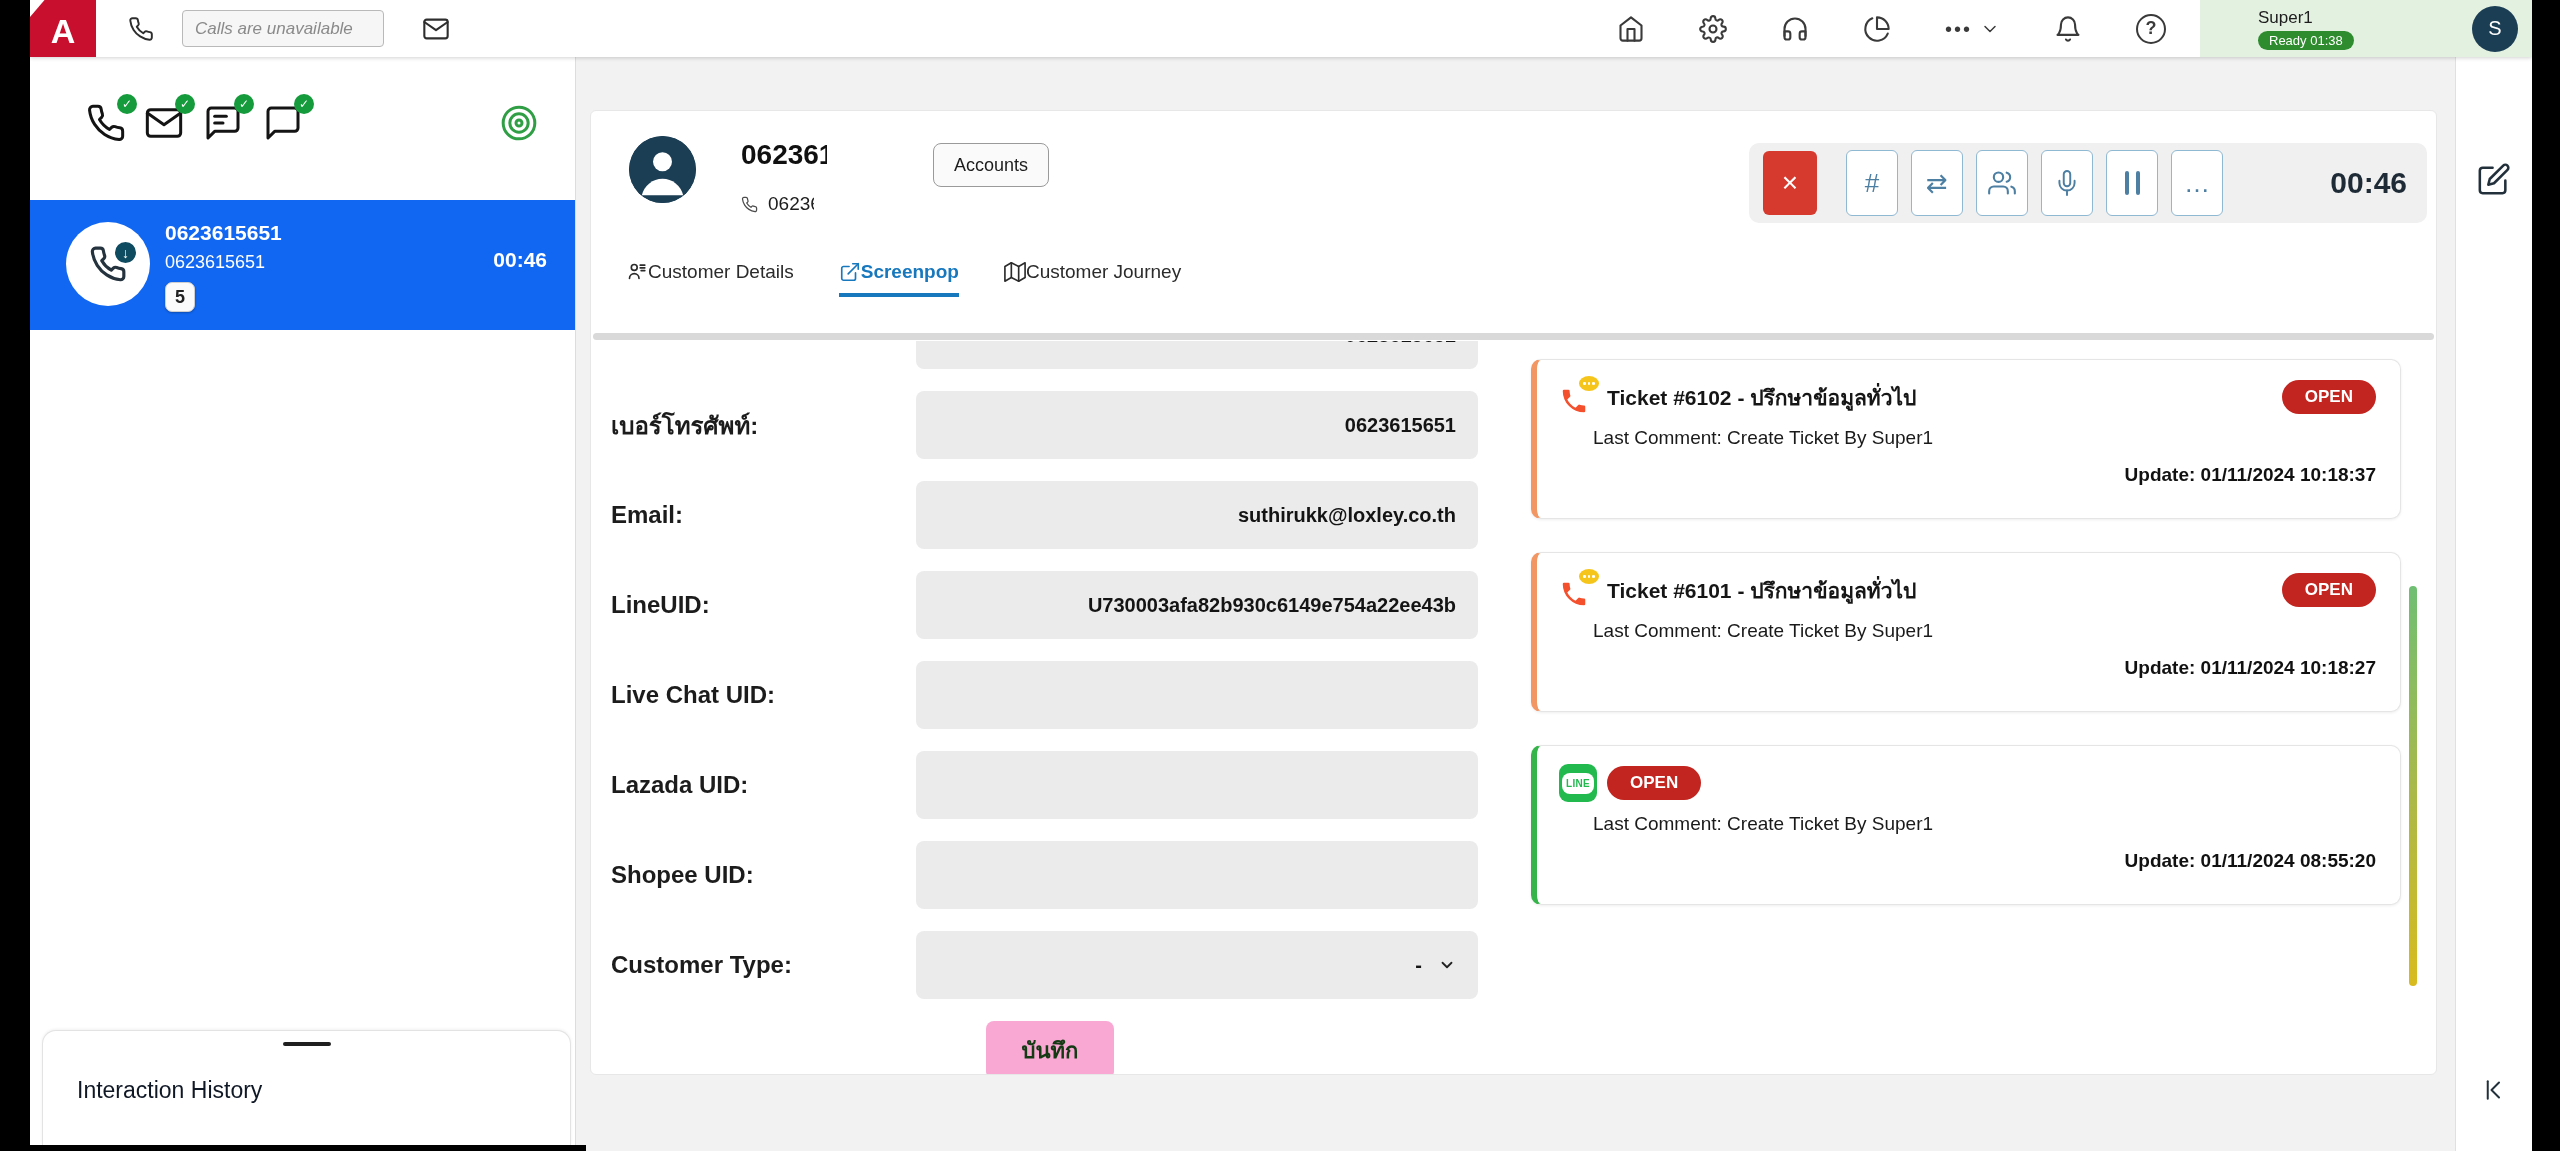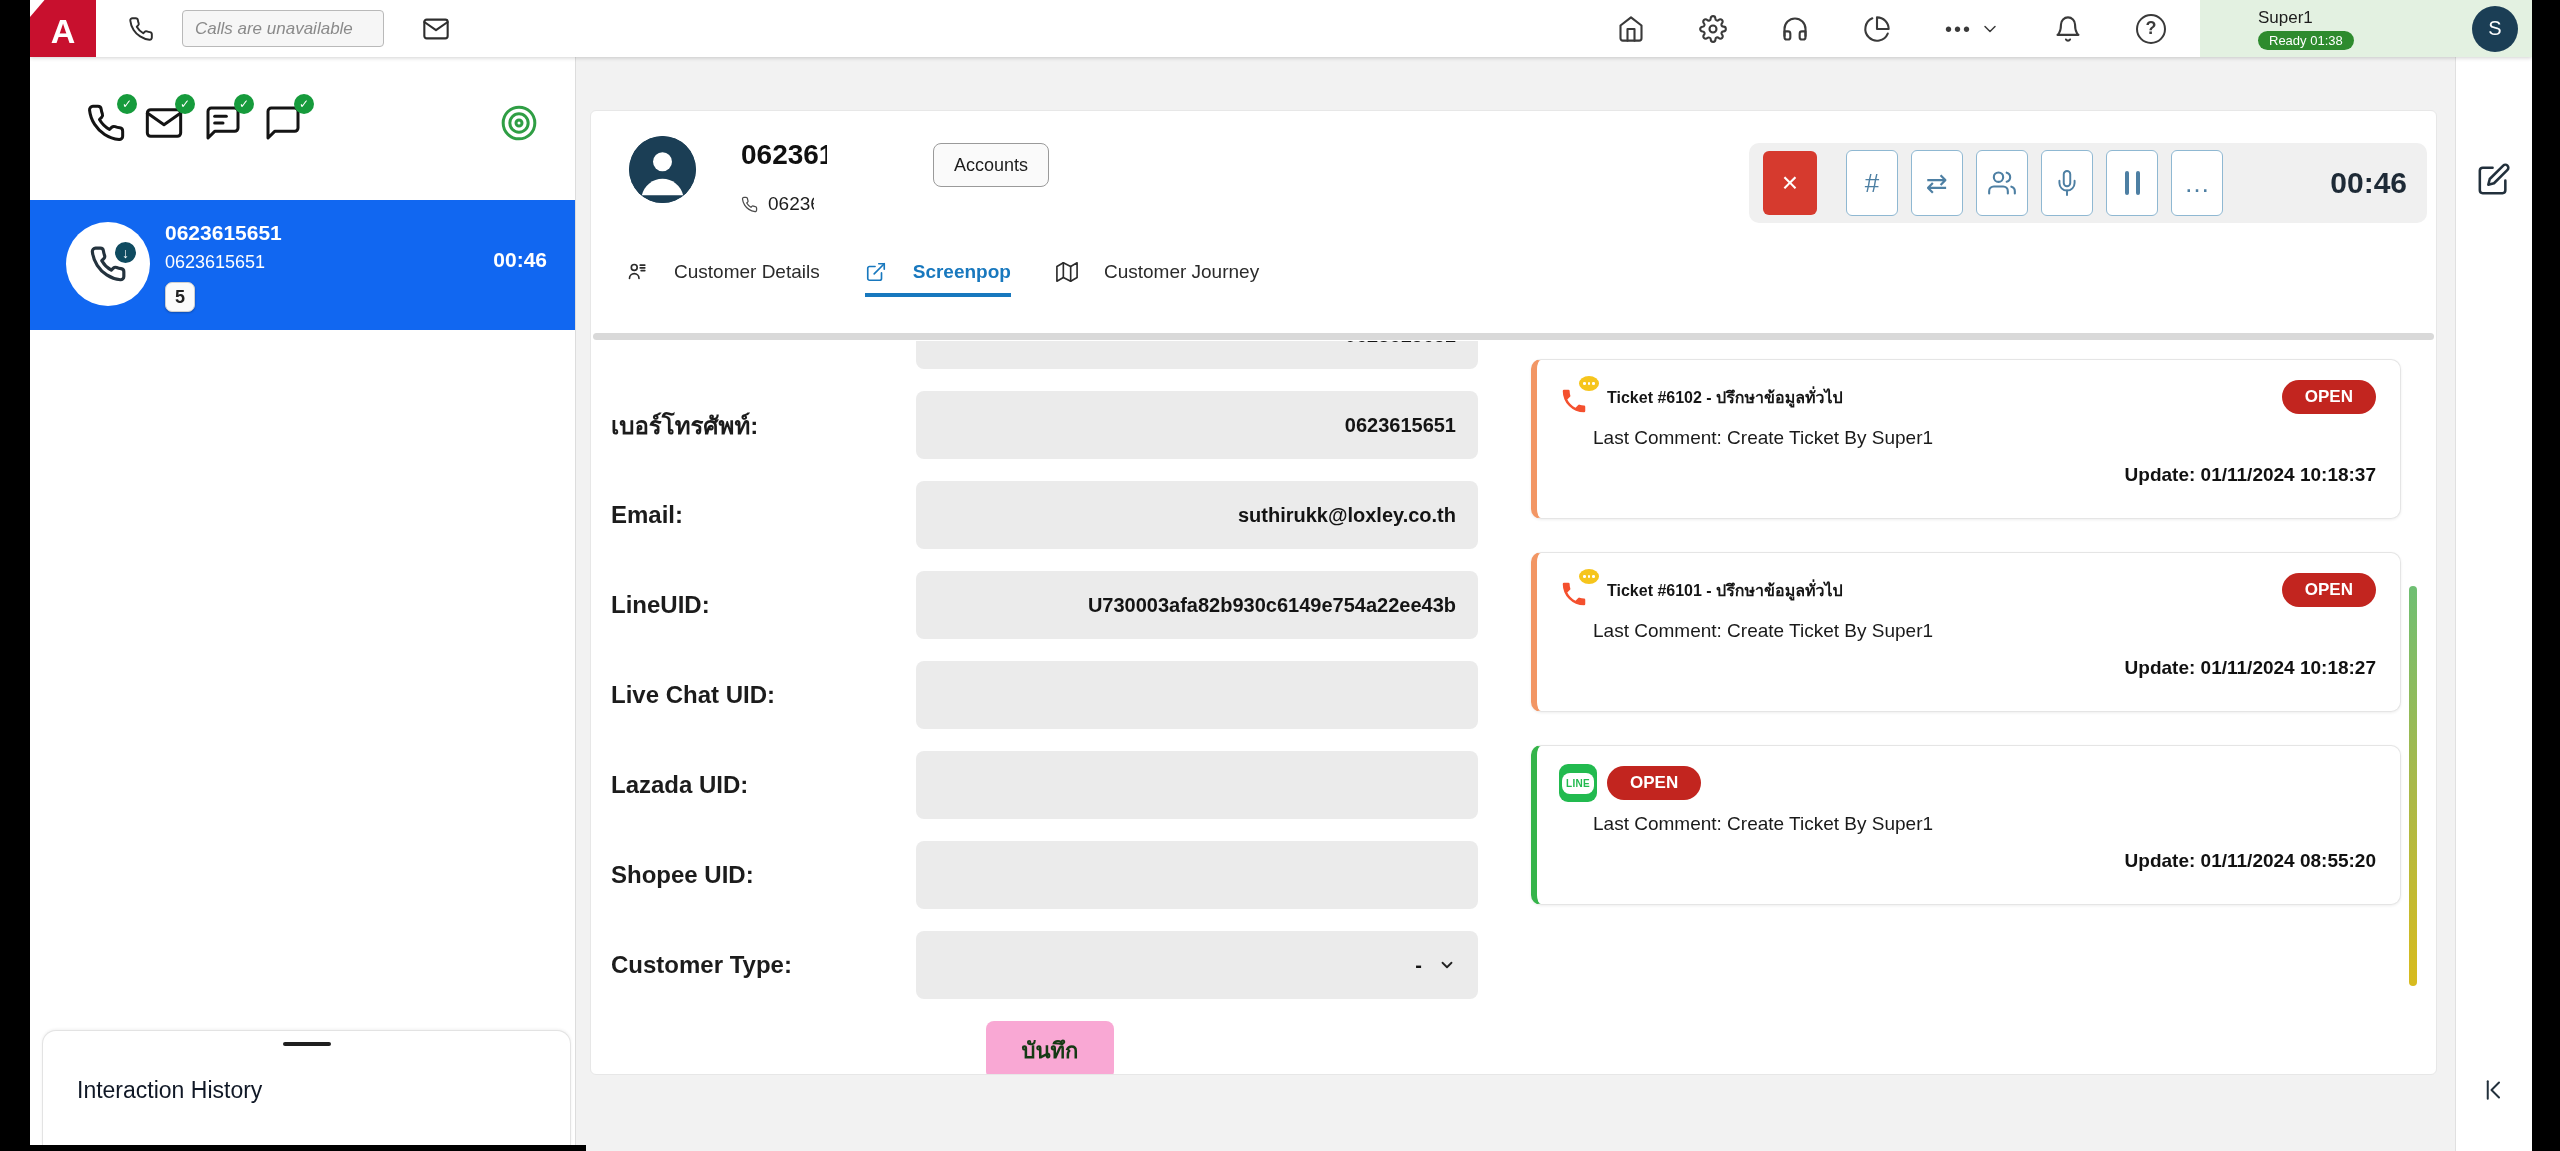--- a/index.html
+++ b/index.html
@@ -50,21 +50,21 @@
 
   
   .main { position:absolute; left:560px; top:110px; width:1847px; height:965px; background:#fff; border:1px solid #e7e7e7; border-radius:6px; overflow:hidden; }
   .m-avatar { position:absolute; left:38px; top:25px; width:67px; height:67px; border-radius:50%; background:#1b3e55; color:#fff; display:flex; align-items:center; justify-content:center; overflow:hidden; }
   .m-title { position:absolute; left:150px; top:28px; width:86px; overflow:hidden; white-space:nowrap; font-size:28px; font-weight:bold; color:#101010; }
   .m-phone-row { position:absolute; left:150px; top:82px; display:flex; align-items:center; gap:10px; color:#4c4c4c; }
   .m-phone-num { width:46px; overflow:hidden; white-space:nowrap; font-size:19px; color:#1d1d1d; }
   .accounts-btn { position:absolute; left:342px; top:32px; height:44px; padding:0 20px; border:1.5px solid #9a9a9a; border-radius:8px; background:#fafafa; font-size:18px; color:#1c1c1c; cursor:pointer; font-family:inherit; }
 
   .tabs { position:absolute; left:35px; top:150px; display:flex; gap:45px; }
-  .tab { display:flex; align-items:center; gap:26px; font-size:19px; color:#2b2b2b; padding-bottom:14px; cursor:pointer; }
+  .tab { display:flex; align-items:center; gap:0; font-size:19px; color:#2b2b2b; padding-bottom:14px; cursor:pointer; }
   .tab.active { color:#1878be; font-weight:bold; border-bottom:4px solid #1878be; padding-bottom:10px; }
 
   .controls { position:absolute; left:1158px; top:32px; right:9px; height:80px; background:#f0f0f0; border-radius:10px; display:flex; align-items:center; padding:0 20px 0 14px; gap:13px; }
   .ctl-end { width:54px; height:64px; background:#d63a2e; border:none; border-radius:6px; color:#fff; font-size:28px; cursor:pointer; margin-right:16px; font-family:inherit; }
   .ctl-btn { width:52px; height:66px; background:#fff; border:1.5px solid #8fb8d2; border-radius:6px; color:#4d7fa3; display:flex; align-items:center; justify-content:center; cursor:pointer; font-family:inherit; }
   .ctl-glyph { font-size:26px; color:#4d7fa3; line-height:1; }
   .pause-bars { display:flex; gap:7px; }
   .pause-bars i { width:4px; height:24px; background:#4d7fa3; border-radius:2px; }
   .ctl-timer { margin-left:auto; font-size:30px; font-weight:bold; color:#1e2a36; }
 
@@ -86,21 +86,21 @@
   .ticket { background:#fff; border:1px solid #e5e5e5; border-radius:10px; padding:18px 24px 20px 22px; margin-bottom:33px; box-shadow:0 1px 3px rgba(0,0,0,.07); cursor:pointer; min-height:160px; }
   .ticket--call { border-left:6px solid #f29664; }
   .ticket--line { border-left:6px solid #35b44a; }
   .t-head { display:flex; align-items:center; }
   .t-icon { position:relative; width:38px; height:38px; margin-right:10px; flex:0 0 38px; }
   .t-icon--call svg { position:absolute; left:0; bottom:0; }
   .t-bubble { position:absolute; right:-2px; top:-2px; width:20px; height:15px; background:#f6c51c; border-radius:50%; display:flex; align-items:center; justify-content:center; gap:2px; }
   .t-bubble i { width:2.5px; height:2.5px; background:#fff; border-radius:50%; }
   .t-icon--line { background:#22ba4f; border-radius:9px; display:flex; align-items:center; justify-content:center; }
   .line-badge { background:#fff; border-radius:8px; color:#22ba4f; font-size:10px; font-weight:bold; padding:5px 4px; letter-spacing:.3px; }
-  .t-title { font-size:16px; font-weight:600; color:#161616; flex:1; }
+  .t-title { font-size:21px; font-weight:600; color:#161616; flex:1; }
   .open-pill { background:#c2251f; color:#fff; font-size:17px; font-weight:bold; border-radius:20px; padding:7px 23px; }
   .t-comment { margin:11px 0 0 34px; font-size:19px; color:#1a1a1a; }
   .t-update { text-align:right; margin-top:15px; font-size:19px; font-weight:600; color:#111; }
 
   .scroll-grad { position:absolute; left:1818px; top:245px; width:8px; height:400px; border-radius:4px; background:linear-gradient(180deg,#6fbf73 0%,#a9b94a 50%,#d8bb1e 100%); cursor:pointer; }
 
   
   .rail { position:absolute; right:0; top:57px; width:77px; bottom:0; background:#fff; border-left:1px solid #e0e0e0; }
   .rail-notes { position:absolute; left:50%; transform:translateX(-50%); top:105px; color:#22303c; cursor:pointer; }
   .rail-collapse { position:absolute; left:50%; transform:translateX(-50%); bottom:46px; color:#22303c; cursor:pointer; }

